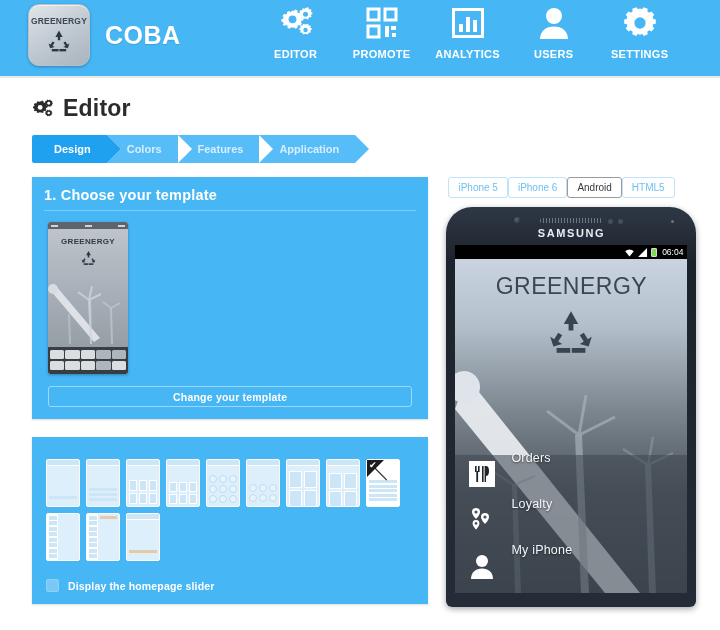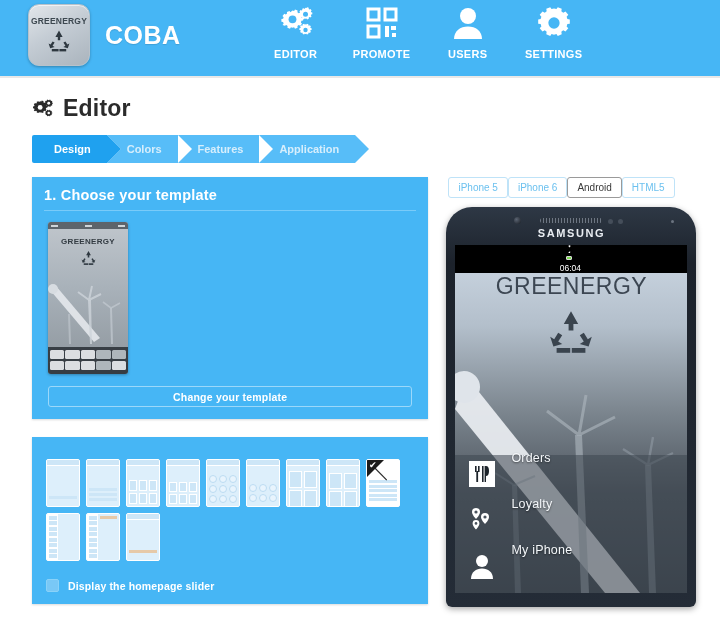--- a/index.html
+++ b/index.html
@@ -344,28 +344,28 @@
     letter-spacing: 1.6px;
   }
   .screen {
     margin-top: 8px;
     width: 232px; height: 348px;
     background: #cfd8e2;
     position: relative;
     overflow: hidden;
   }
   .statusbar {
-    height: 28px;
+    height: 14px;
     background: #000000;
     display: flex;
     align-items: center;
     justify-content: flex-end;
     padding-right: 4px;
     gap: 3px;
-    position: relative; z-index: 5; flex-direction: column;
+    position: relative; z-index: 5;
   }
   .st-time { color: #ffffff; font-size: 8.5px; margin-left: 2px; }
   .batt { width: 6px; height: 9px; background: #7ddc52; border: 1px solid #d8d8d8; border-radius: 1px; }
   .app-bg {
     position: absolute;
     left: 0; top: 14px; right: 0; bottom: 0;
     background: linear-gradient(180deg, #c9d4e0 0%, #b3bfcb 20%, #7d8790 45%, #4d555e 70%, #39414a 100%);
     overflow: hidden;
   }
   .brand-title {
@@ -444,20 +444,33 @@
           <g fill="#ffffff">
             <rect x="19" y="19" width="4" height="11"></rect>
             <rect x="25" y="19" width="5" height="4"></rect>
             <rect x="26" y="26" width="4" height="4"></rect>
           </g>
         </svg>
       </div>
       <div class="navlabel">PROMOTE</div>
     </div>
 
+    <div class="navitem">
+      <div class="navicon">
+        <svg width="32" height="30" viewBox="0 0 32 30">
+          <rect x="1.5" y="1.5" width="29" height="27" fill="none" stroke="#ffffff" stroke-width="3"></rect>
+          <g fill="#ffffff">
+            <rect x="7" y="16" width="4" height="8"></rect>
+            <rect x="14" y="9" width="4" height="15"></rect>
+            <rect x="21" y="12" width="4" height="12"></rect>
+          </g>
+        </svg>
+      </div>
+      <div class="navlabel">ANALYTICS</div>
+    </div>
 
     <div class="navitem">
       <div class="navicon">
         <svg width="30" height="32" viewBox="0 0 30 32">
           <circle cx="15" cy="9" r="8" fill="#ffffff"></circle>
           <path d="M1 32c0-8 6.3-12.5 14-12.5S29 24 29 32z" fill="#ffffff"></path>
         </svg>
       </div>
       <div class="navlabel">USERS</div>
     </div>

